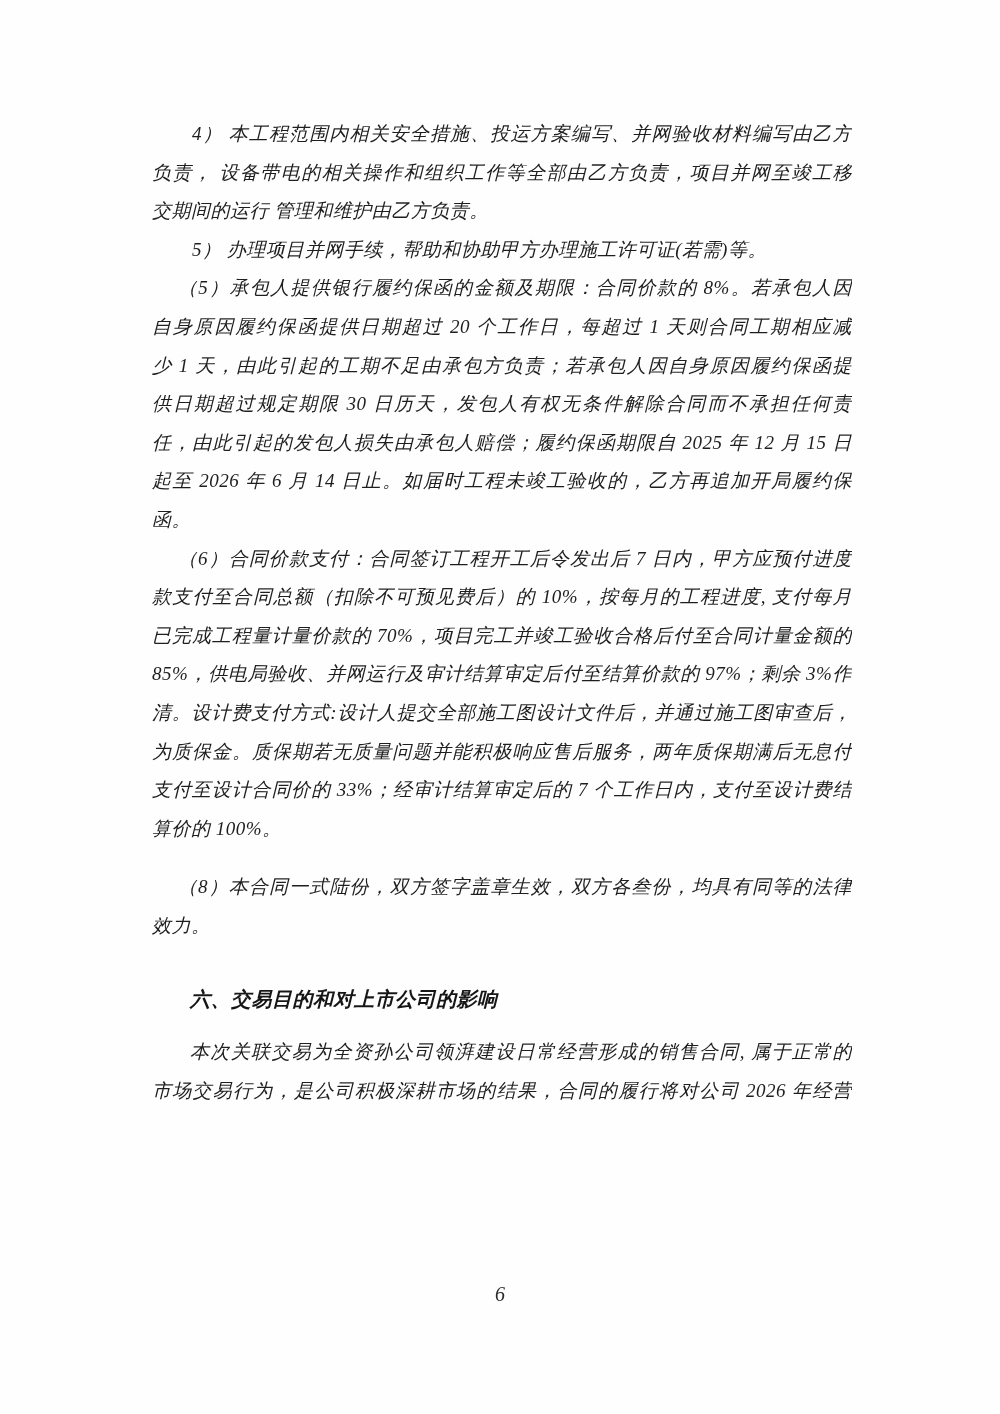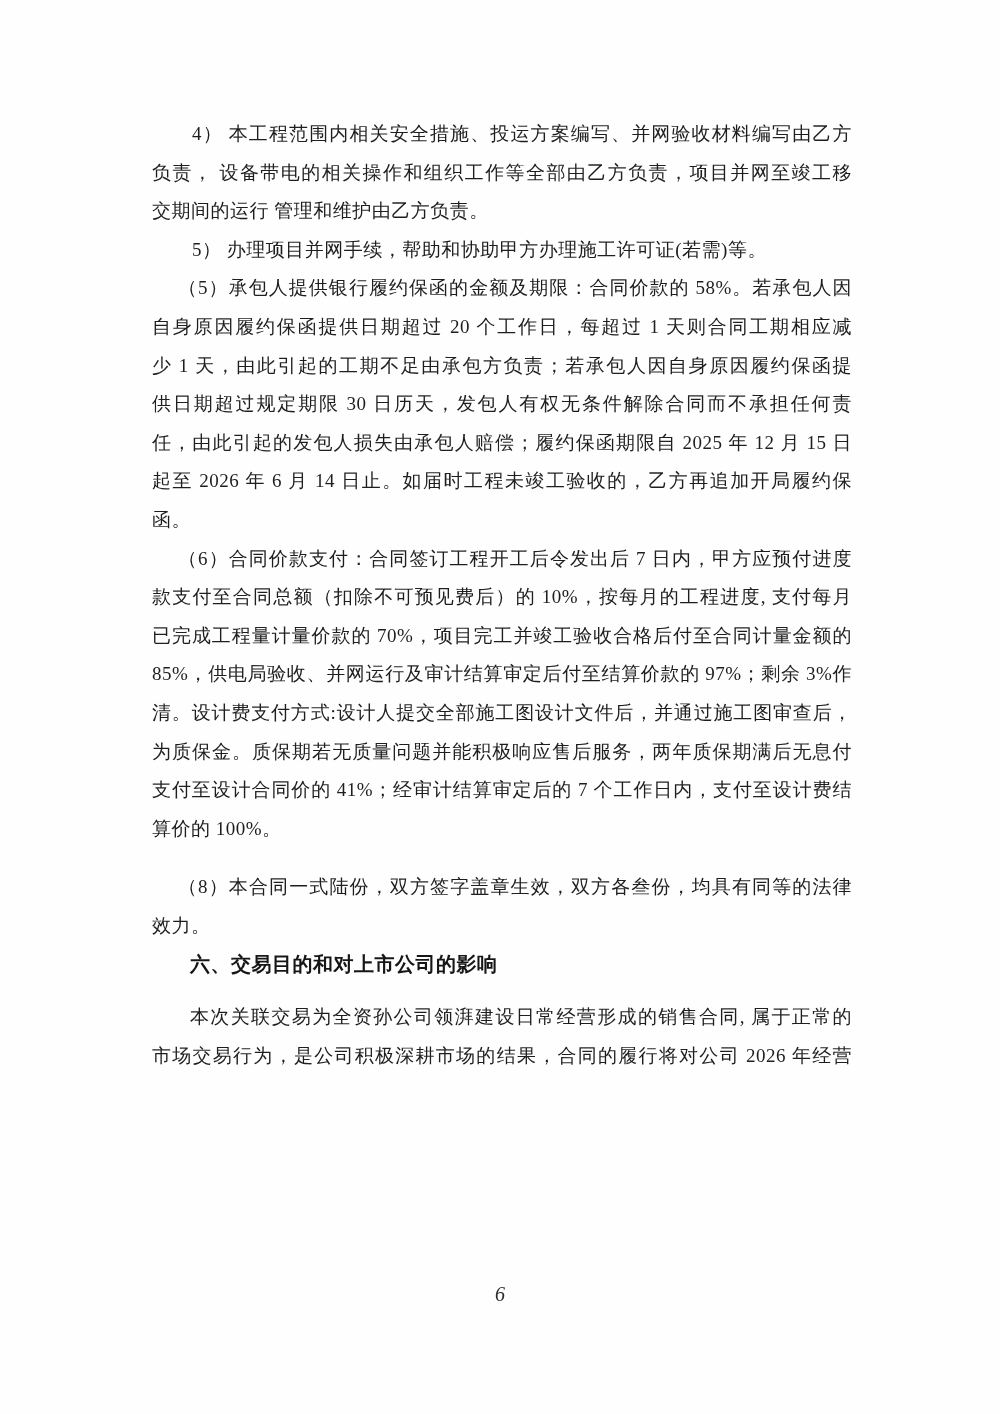--- a/index.html
+++ b/index.html
@@ -17,20 +17,21 @@
     color: #1e1e1e;
   }
   .textblock {
     position: absolute;
     left: 152px;
     top: 115px;
     width: 700px;
     font-size: 19px;
     line-height: 38.6px;
     letter-spacing: 0.5px;
+    font-style: italic;
   }
   .para { margin: 0; }
   .line {
     text-align: justify;
     text-align-last: justify;
     overflow: hidden;
     white-space: normal;
   }
   .line.last {
     text-align: center;
@@ -43,20 +44,21 @@
   .i45 { text-indent: 45px; }
   
   .mt20 { margin-top: 20px; }
   .mt14 { margin-top: 20px; }
   .mt6  { margin-top: 14px; }
   .heading {
     font-family: "Liberation Sans", "DejaVu Sans", sans-serif;
     font-weight: bold;
     font-size: 20px;
     color: #161616;
+    margin-top: 35px;
   }
   .pagenum {
     position: absolute;
     left: 0;
     top: 1283px;
     width: 1000px;
     text-align: center;
     font-size: 20px;
     font-style: italic;
     color: #2a2a2a;
@@ -72,37 +74,37 @@
       <div class="line i40">4） 本工程范围内相关安全措施、投运方案编写、并网验收材料编写由乙方</div>
       <div class="line">负责，  设备带电的相关操作和组织工作等全部由乙方负责，项目并网至竣工移</div>
       <div class="line last">交期间的运行 管理和维护由乙方负责。</div>
     </div>
 
     <div class="para">
       <div class="line last i40">5） 办理项目并网手续，帮助和协助甲方办理施工许可证(若需)等。</div>
     </div>
 
     <div class="para">
-      <div class="line i26">（5）承包人提供银行履约保函的金额及期限：合同价款的 58%。若承包人因</div>
+      <div class="line i26">（5）承包人提供银行履约保函的金额及期限：合同价款的 8%。若承包人因</div>
       <div class="line">自身原因履约保函提供日期超过 20 个工作日，每超过 1 天则合同工期相应减</div>
       <div class="line">少 1 天，由此引起的工期不足由承包方负责；若承包人因自身原因履约保函提</div>
       <div class="line">供日期超过规定期限 30 日历天，发包人有权无条件解除合同而不承担任何责</div>
       <div class="line">任，由此引起的发包人损失由承包人赔偿；履约保函期限自 2025 年 12 月 15 日</div>
       <div class="line">起至 2026 年 6 月 14 日止。如届时工程未竣工验收的，乙方再追加开局履约保</div>
       <div class="line last">函。</div>
     </div>
 
     <div class="para">
       <div class="line i26">（6）合同价款支付：合同签订工程开工后令发出后 7 日内，甲方应预付进度</div>
       <div class="line">款支付至合同总额（扣除不可预见费后）的 10%，按每月的工程进度, 支付每月</div>
       <div class="line">已完成工程量计量价款的 70%，项目完工并竣工验收合格后付至合同计量金额的</div>
       <div class="line">85%，供电局验收、并网运行及审计结算审定后付至结算价款的 97%；剩余 3%作</div>
       <div class="line">清。设计费支付方式:设计人提交全部施工图设计文件后，并通过施工图审查后，</div>
       <div class="line">为质保金。质保期若无质量问题并能积极响应售后服务，两年质保期满后无息付</div>
-      <div class="line">支付至设计合同价的 41%；经审计结算审定后的 7 个工作日内，支付至设计费结</div>
+      <div class="line">支付至设计合同价的 33%；经审计结算审定后的 7 个工作日内，支付至设计费结</div>
       <div class="line last">算价的 100%。</div>
     </div>
 
 
     <div class="para mt14">
       <div class="line i26">（8）本合同一式陆份，双方签字盖章生效，双方各叁份，均具有同等的法律</div>
       <div class="line last">效力。</div>
     </div>
 
     <div class="para">

